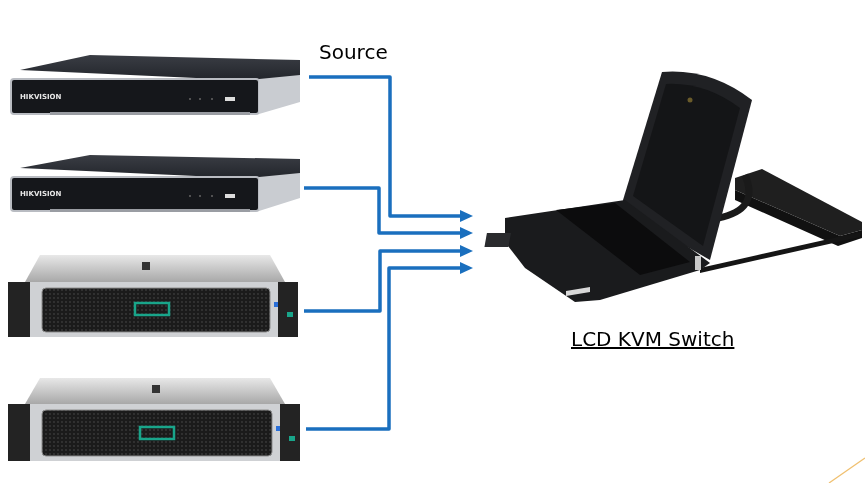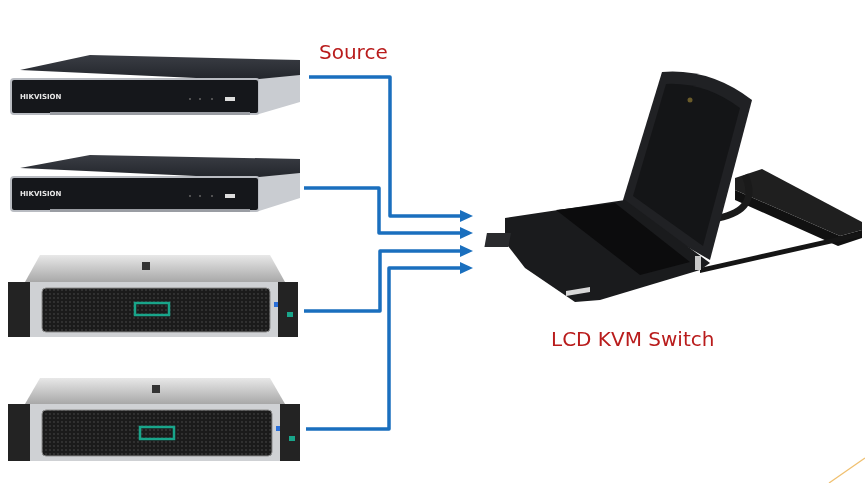--- a/index.html
+++ b/index.html
@@ -1,19 +1,19 @@
 <!DOCTYPE html>
 <html><head>
   <meta charset="utf-8">
   <style>
     html, body { margin: 0; padding: 0; background: #ffffff; }
     body { width: 865px; height: 483px; position: relative; overflow: hidden; font-family: "DejaVu Sans", sans-serif; }
-    .label { position: absolute; color: #b91c1c; font-size: 20px; white-space: nowrap; }
+    .label { position: absolute; color: #000000; font-size: 20px; white-space: nowrap; }
     #source-label { left: 319px; top: 40px; }
-    #kvm-label { left: 551px; top: 327px; }
+    #kvm-label { left: 571px; top: 327px; text-decoration: underline; }
     svg { position: absolute; left: 0; top: 0; }
   </style>
 </head>
 <body>
 
 <div class="label" id="source-label">Source</div>
 <div class="label" id="kvm-label">LCD KVM Switch</div>
 
 <svg width="865" height="483" viewBox="0 0 865 483">
   <defs>

